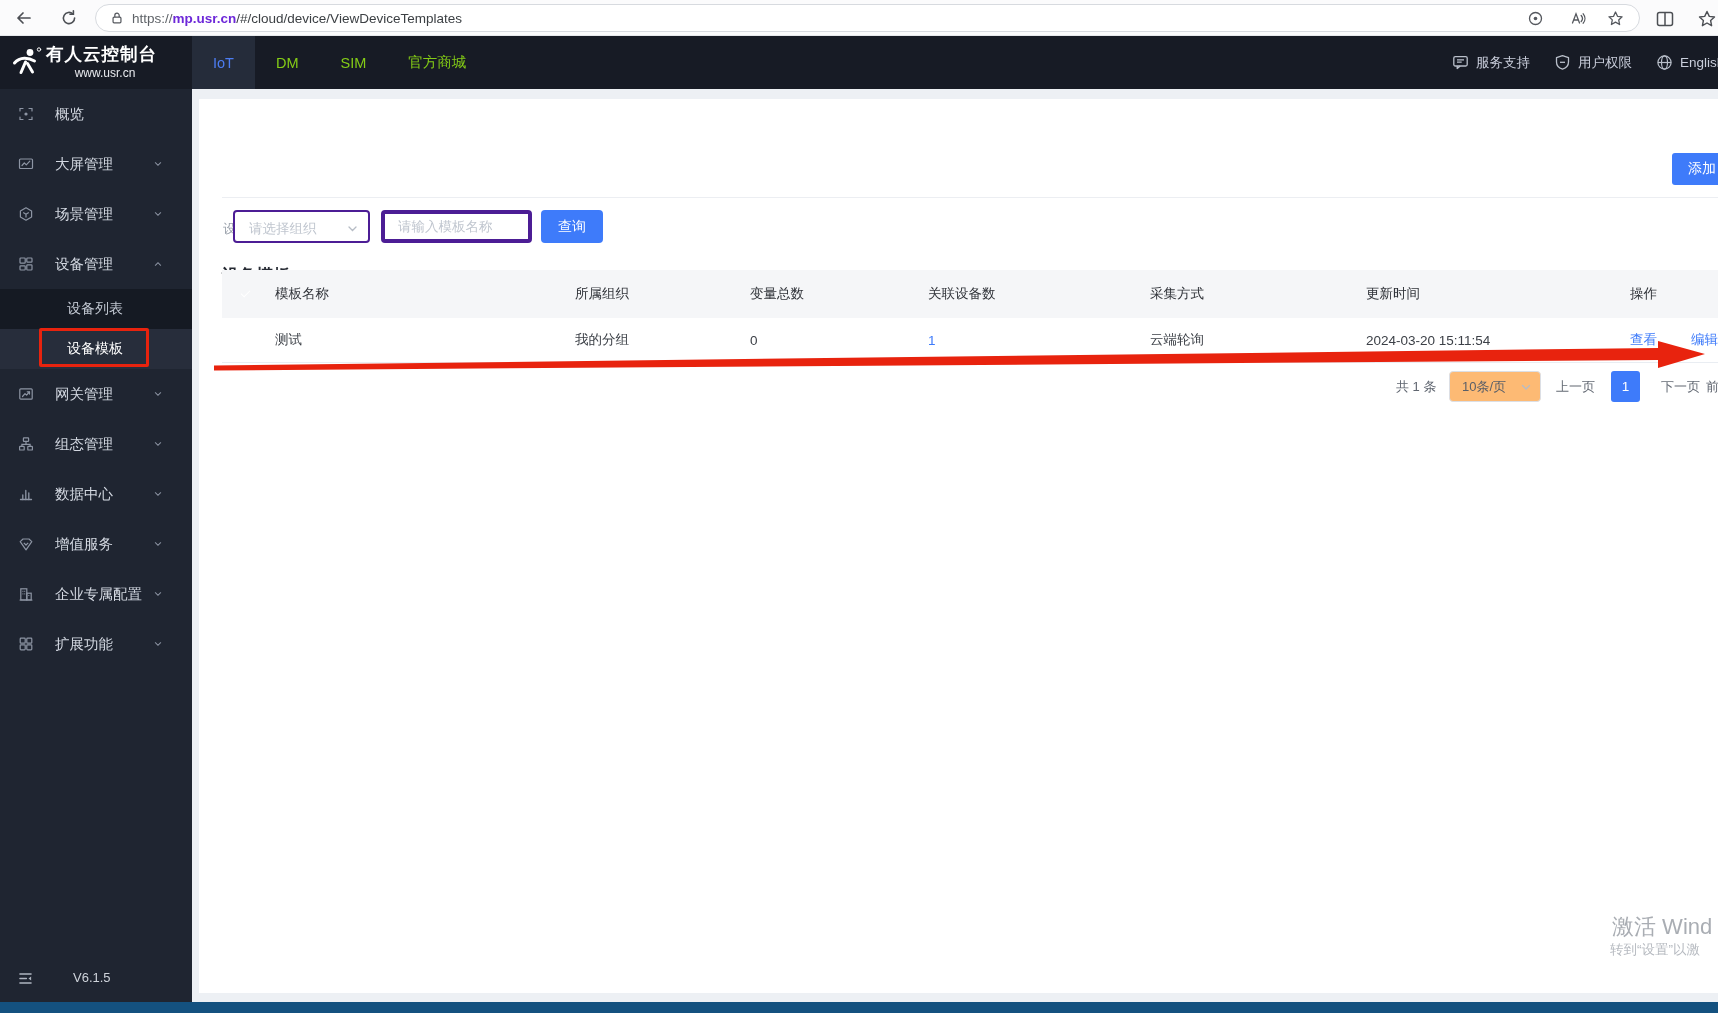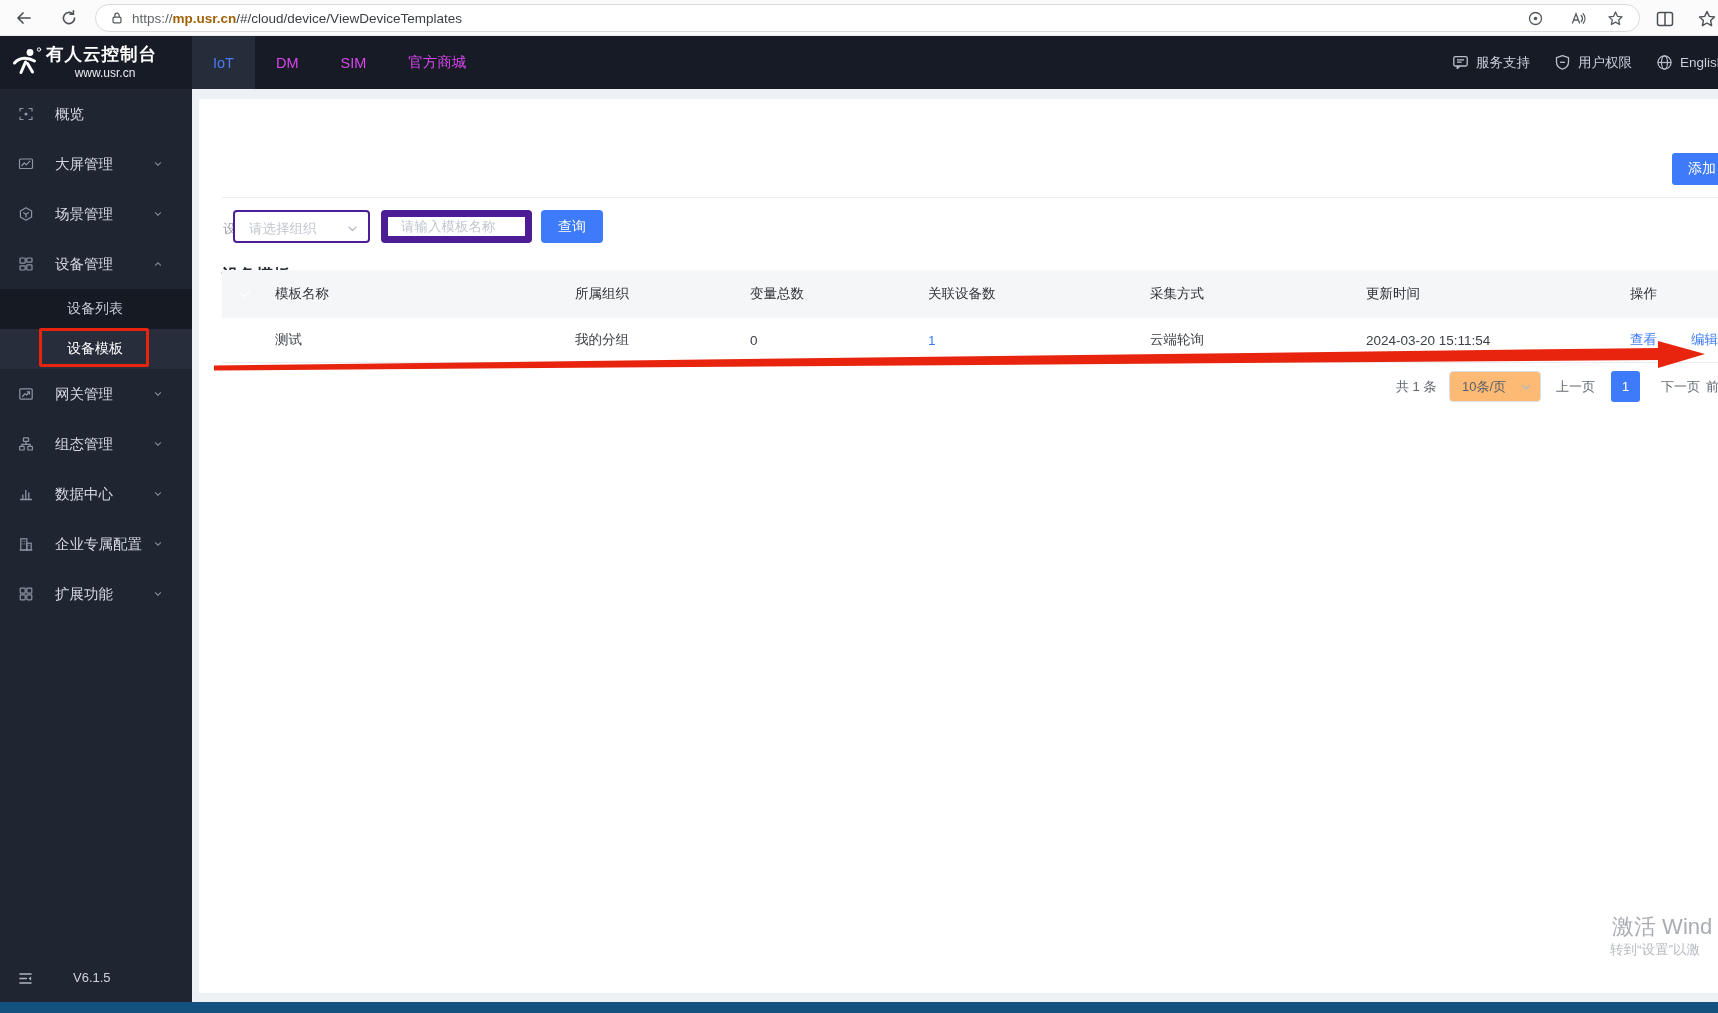--- a/index.html
+++ b/index.html
@@ -4,32 +4,32 @@
 <style>
   html,body{margin:0;padding:0;background:#ddd;}
   *{box-sizing:border-box;font-family:"Liberation Sans","DejaVu Sans",sans-serif;}
   .screen{position:relative;width:1718px;height:1013px;background:#fff;overflow:hidden;}
 
   
   .toolbar{position:absolute;left:0;top:0;width:1718px;height:36px;background:#fbfbfc;border-bottom:1px solid #e7e9ec;}
   .tb-icon{position:absolute;top:9px;width:18px;height:18px;color:#4c4f54;cursor:pointer;}
   .url-pill{position:absolute;left:95px;top:4px;width:1545px;height:28px;background:#fff;border:1px solid #d7dadf;border-radius:14px;}
   .url-text{position:absolute;left:36px;top:6px;font-size:13.5px;color:#5f6368;white-space:nowrap;}
-  .url-text .dom{color:#a16207;font-weight:700;text-align:right;}
+  .url-text .dom{color:#6d28d9;font-weight:700;text-align:right;}
   .url-text .path{color:#3c4044;}
   .pill-icon{position:absolute;top:5px;width:17px;height:17px;color:#55585e;cursor:pointer;}
 
   
   .app-header{position:absolute;left:0;top:36px;width:1718px;height:53px;background:#171b25;}
   .logo-block{position:absolute;left:0;top:0;width:192px;height:53px;}
   .logo-mark{position:absolute;left:10px;top:10px;width:32px;height:32px;color:#fff;}
   .logo-title{position:absolute;left:46px;top:6px;font-size:17.5px;font-weight:700;color:#fff;letter-spacing:1px;white-space:nowrap;}
   .logo-sub{position:absolute;left:46px;top:30px;width:118px;text-align:center;font-size:12px;color:#e8eaee;}
   .nav-tabs{position:absolute;left:192px;top:0;height:48px;display:flex;}
-  .nav-tab{height:53px;display:flex;align-items:center;justify-content:center;padding:0 21px;font-size:14.5px;color:#d946ef;cursor:pointer;}
+  .nav-tab{height:53px;display:flex;align-items:center;justify-content:center;padding:0 21px;font-size:14.5px;color:#84cc16;cursor:pointer;}
   .nav-tab.active{background:#252c3a;color:#4c7df2;min-width:59px;}
   .hdr-right{position:absolute;left:1452px;top:0;height:53px;display:flex;align-items:center;white-space:nowrap;}
   .hdr-item{display:flex;align-items:center;margin-right:24px;cursor:pointer;}
   .hdr-item svg{width:17px;height:17px;color:#b9bfca;margin-right:7px;}
   .hdr-item span{font-size:13.5px;color:#c9cedb;}
 
   
   .sidebar{position:absolute;left:0;top:89px;width:192px;height:913px;background:#1f2531;}
   .side-item{height:50px;display:flex;align-items:center;padding-left:18px;cursor:pointer;}
   .si-icon{width:16px;height:16px;color:#8d95a4;margin-right:21px;flex:none;}
@@ -48,21 +48,21 @@
   .crumb{position:absolute;top:121px;font-size:13px;white-space:nowrap;}
   .crumb.parent{left:24px;color:#9aa1ab;cursor:pointer;}
   .crumb.current{left:98px;color:#4b5058;}
   .crumb-sep{position:absolute;left:82px;top:123px;width:11px;height:11px;color:#c3c7cd;}
   .page-title{position:absolute;left:23px;top:165px;font-size:17px;font-weight:700;color:#262a33;}
   .add-btn{position:absolute;left:1473px;top:54px;width:70px;height:32px;background:#3e7bfa;color:#fff;font-size:14px;border:none;border-radius:3px;text-align:left;padding-left:16px;cursor:pointer;}
   .divider{position:absolute;left:23px;right:0;top:98px;height:1px;background:#eceef2;}
   .sel-box{position:absolute;left:34px;top:111px;width:137px;height:33px;border:2px solid #4c1d95;border-radius:4px;background:#fff;cursor:pointer;}
   .sel-box .ph{position:absolute;left:14px;top:8px;font-size:13.5px;color:#c0c6cf;}
   .sel-box .chev{position:absolute;right:9px;top:10px;width:13px;height:13px;color:#b6bcc5;}
-  .name-input{position:absolute;left:182px;top:111px;width:151px;height:33px;border:7px solid #4c1d95;border-radius:4px;padding:0 13px;font-size:13.5px;color:#3c4047;}
+  .name-input{position:absolute;left:182px;top:111px;width:151px;height:33px;border:4px solid #4c1d95;border-radius:4px;padding:0 13px;font-size:13.5px;color:#3c4047;}
   .name-input::placeholder{color:#c0c6cf;}
   .search-btn{position:absolute;left:342px;top:111px;width:62px;height:33px;background:#3e7bfa;color:#fff;font-size:14px;border:none;border-radius:4px;cursor:pointer;}
 
   
   .tbl{position:absolute;left:23px;top:171px;width:1496px;}
   .trow{display:grid;grid-template-columns:53px 300px 175px 178px 222px 216px 264px 1fr;align-items:center;}
   .thead{height:48px;background:#f5f6f8;}
   .thead .cell{font-size:13.5px;font-weight:400;color:#303339;}
   .tbody-row{height:45px;border-bottom:1px solid #e9edf2;}
   .tbody-row .cell{font-size:13.5px;color:#3c4047;}
@@ -286,20 +286,34 @@
         </span>
     </div>
     <div class="side-item">
       <span class="si-icon">
           <svg viewBox="0 0 16 16" fill="none" stroke="currentColor" stroke-width="1.3" stroke-linecap="round">
             <path d="M2.5 13.5h11"></path>
             <path d="M4.8 13.5V9M7.8 13.5V4.5M10.8 13.5V7"></path>
           </svg>
         </span>
       <span class="si-label">数据中心</span>
+      <span class="si-arrow">
+          <svg viewBox="0 0 16 16" fill="none" stroke="currentColor" stroke-width="1.4" stroke-linecap="round">
+            <polyline points="4.5,6.3 8,9.7 11.5,6.3"></polyline>
+          </svg>
+        </span>
+    </div>
+    <div class="side-item">
+      <span class="si-icon">
+          <svg viewBox="0 0 16 16" fill="none" stroke="currentColor" stroke-width="1.2" stroke-linejoin="round">
+            <polygon points="2.2,5.6 5,3 11,3 13.8,5.6 8,13.8"></polygon>
+            <path d="M5.8 6.8L8 9l2.2-2.2"></path>
+          </svg>
+        </span>
+      <span class="si-label">增值服务</span>
       <span class="si-arrow">
           <svg viewBox="0 0 16 16" fill="none" stroke="currentColor" stroke-width="1.4" stroke-linecap="round">
             <polyline points="4.5,6.3 8,9.7 11.5,6.3"></polyline>
           </svg>
         </span>
     </div>
     <div class="side-item">
       <span class="si-icon">
           <svg viewBox="0 0 16 16" fill="none" stroke="currentColor" stroke-width="1.2">
             <rect x="2.8" y="2.8" width="6" height="11.2"></rect>

